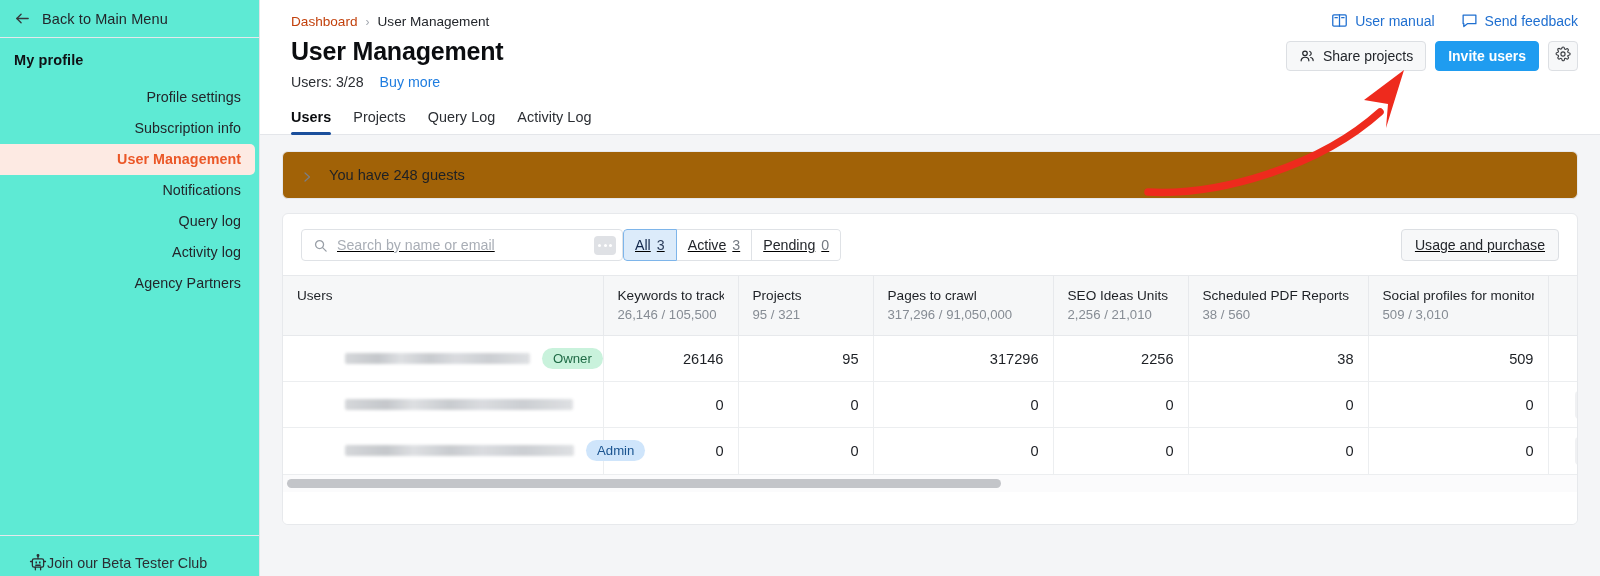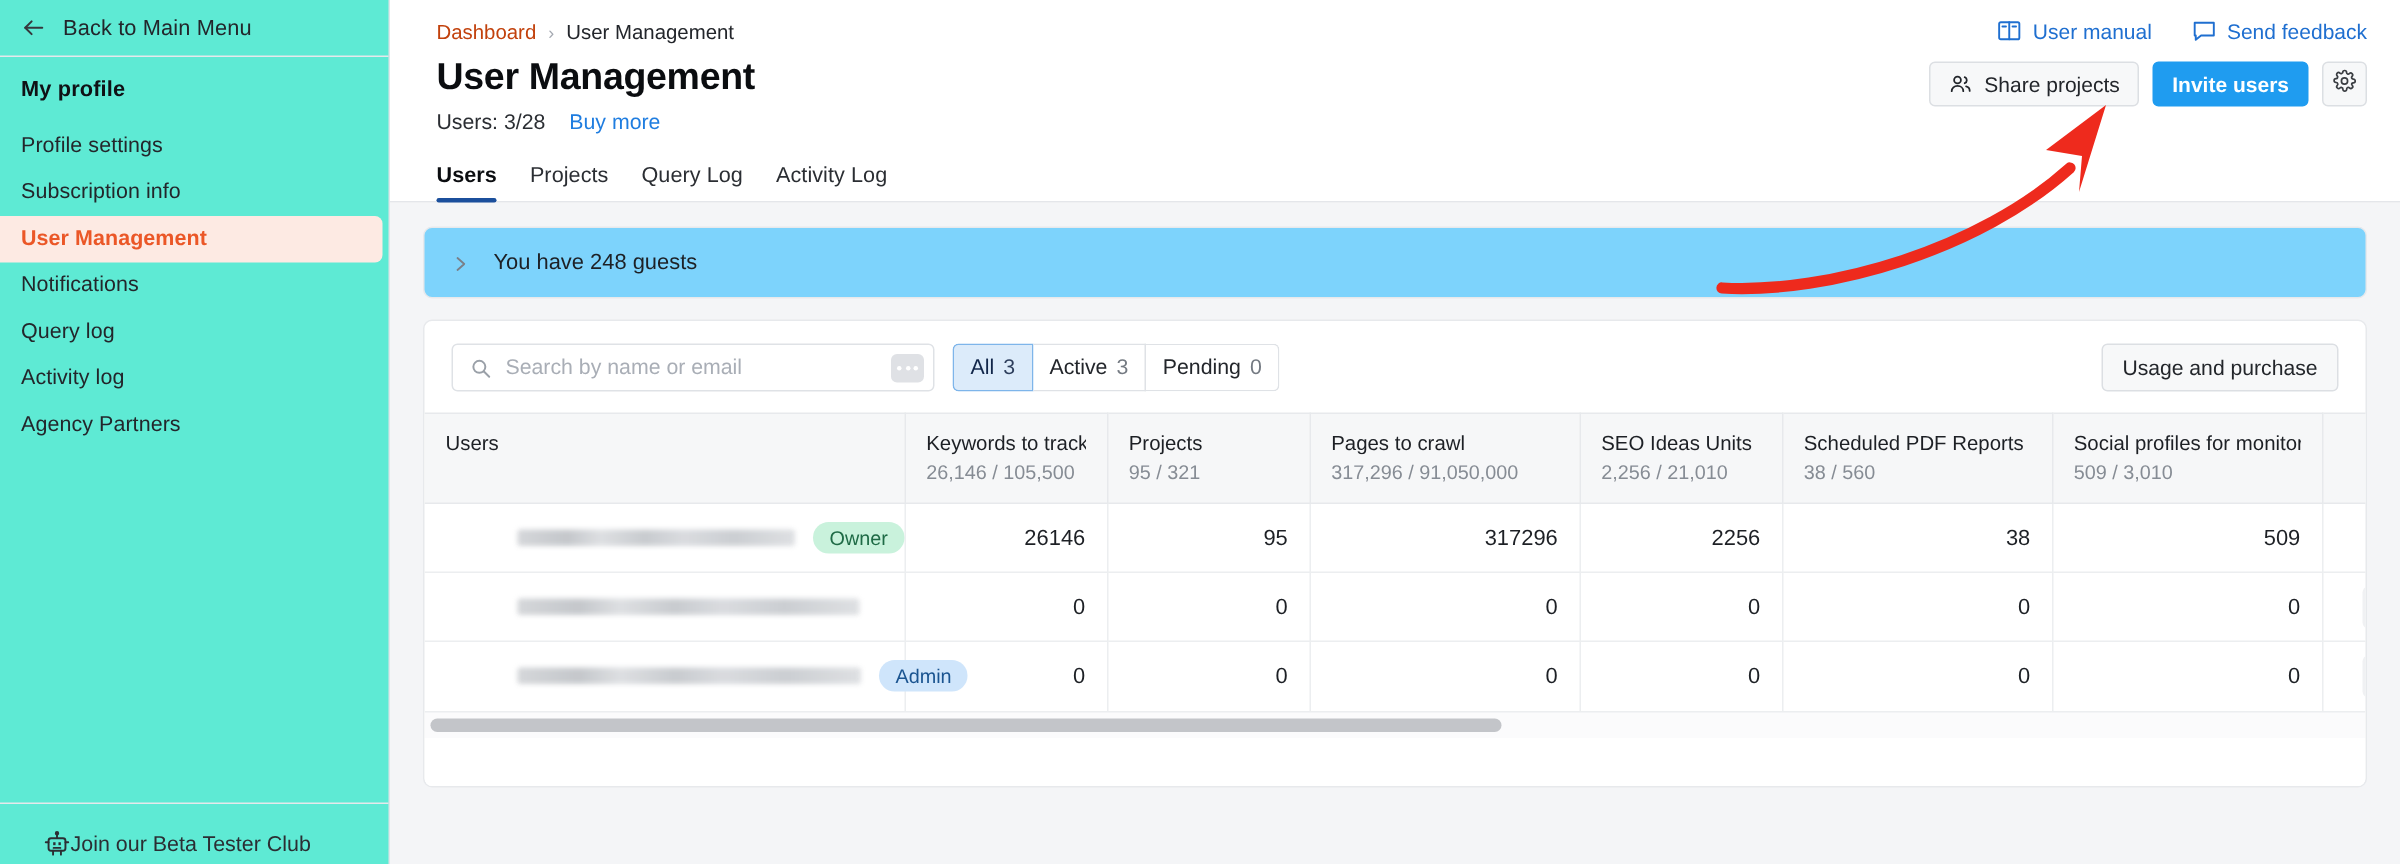--- a/index.html
+++ b/index.html
@@ -29,21 +29,21 @@
 
   .side-body { padding: 14px 0 0 0; flex: 1 1 auto; }
   .side-title {
     font-size: 14.5px; font-weight: bold; color: #0f1115;
     padding: 0 14px 0 14px; margin-bottom: 14px; letter-spacing: .1px;
   }
   .side-item {
     display: block; font-size: 14.3px; color: #23262b;
     padding: 6px 14px 6px 14px; line-height: 19px;
     cursor: pointer; letter-spacing: .05px;
-    margin: 0 4px 0 0; border-radius: 0 4px 4px 0;
+    margin: 0 4px 0 0; border-radius: 0 4px 4px 0; text-align: right;
   }
   .side-item.active {
     background: #fdeae3; color: #eb5727; font-weight: bold;
     border-radius: 0 5px 5px 0;
   }
   .side-foot {
     border-top: 1px solid #e6e8eb; padding: 14px 0 0 0;
   }
   .beta-row {
     display: flex; align-items: center; gap: 0;
@@ -103,34 +103,35 @@
     width: 30px; height: 30px; border-radius: 4px; background: #f7f8f9;
     border: 1px solid #dcdfe3; display: inline-flex; align-items: center;
     justify-content: center; cursor: pointer; color: #3a3d42;
   }
   .btn svg { width: 16px; height: 16px; display: block; }
 
   
   .content { padding: 16px 22px 0 22px; flex: 1 1 auto; }
 
   .guest-card {
-    background: #7dd3fc; border: 1px solid #e7e9ec; border-radius: 6px;
+    background: #a16207; border: 1px solid #e7e9ec; border-radius: 6px;
     height: 48px; display: flex; align-items: center; gap: 16px;
     padding: 0 18px; cursor: pointer;
   }
   .chev { width: 12px; height: 12px; color: #7a7f87; flex: 0 0 12px; }
   .guest-text { font-size: 14.6px; color: #1d2025; }
 
   .table-card {
     background: #fff; border: 1px solid #e7e9ec; border-radius: 6px;
     margin-top: 14px; overflow: hidden; position: relative;
   }
   .toolbar {
-    display: flex; align-items: center; gap: 12px;
+    display: flex; align-items: center; 
     padding: 15px 18px 14px 18px;
+    text-decoration: underline;
   }
   .search-box {
     width: 322px; height: 32px; border: 1px solid #dfe2e6; border-radius: 4px;
     display: flex; align-items: center; gap: 9px; padding: 0 6px 0 11px;
     background: #fff;
   }
   .search-ico { width: 15px; height: 15px; color: #9aa0a8; flex: 0 0 15px; }
   .search-input {
     flex: 1 1 auto; border: 0; outline: 0; font-size: 14.2px;
     color: #23262b; font-family: "Liberation Sans", sans-serif; background: transparent;

